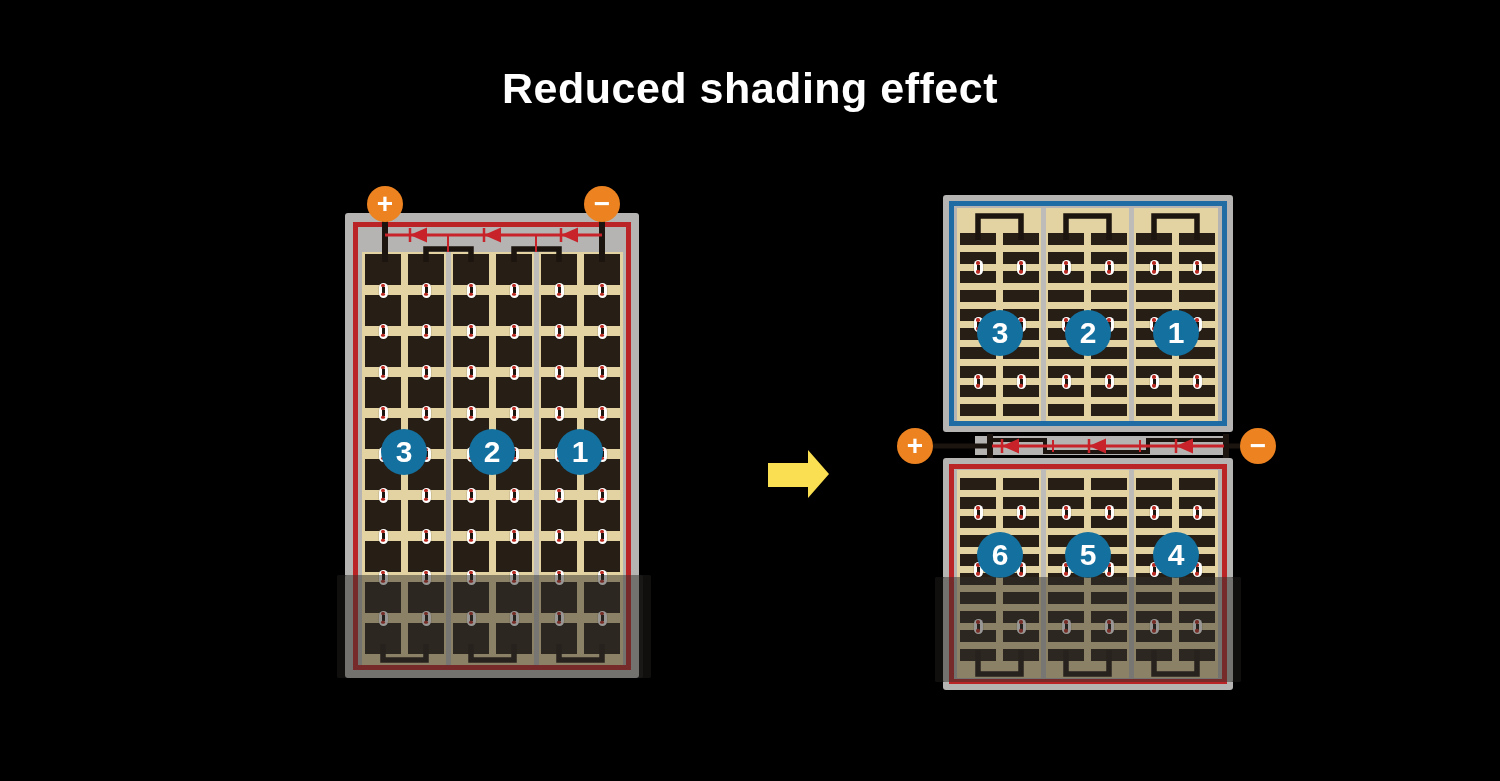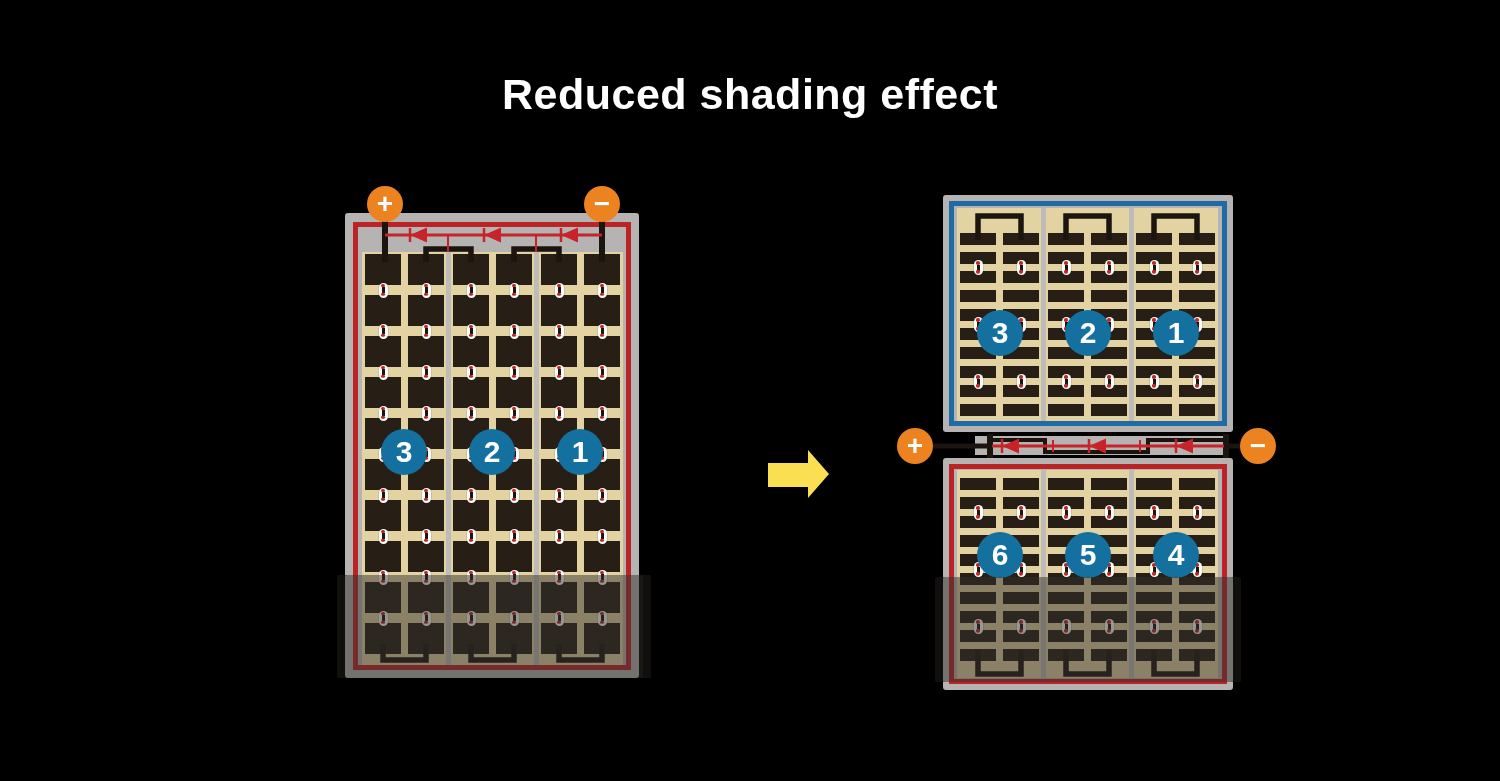--- a/index.html
+++ b/index.html
@@ -1,18 +1,18 @@
 <!DOCTYPE html>
 <html style="--background: #000000; --title-text: #ffffff; --panel-frame-gray: #b5b4b2; --divider-gray: #bdbcb9; --cell-area-tan: #e3d3a2; --cell-dark-brown: #271e15; --module-border-red: #bb2426; --module-border-blue: #1e6ca3; --bus-diode-red: #c8232a; --terminal-orange: #ec8320; --string-badge-blue: #13709f; --arrow-yellow: #fadf52; --wire-black: #1c140e; --pill-dot-red: #bb2a22; --shade-overlay: rgba(50,48,44,0.5);"><head>
 <meta charset="utf-8">
 <style>
   html,body{margin:0;padding:0;background:var(--background,#000);}
   .canvas{position:relative;width:1500px;height:781px;background:var(--background,#000);
           font-family:"Liberation Sans", sans-serif; overflow:hidden;}
-  .title{position:absolute;left:0;right:0;top:62px;margin:8px;text-align:center;
+  .title{position:absolute;left:0;right:0;top:62px;margin:2px;text-align:center;
          color:var(--title-text,#fff);font-size:43px;font-weight:700;letter-spacing:0.5px;}
 
   
   .module{position:absolute;background:var(--panel-frame-gray);border-radius:3px;z-index:1;}
   .module-left{left:345px;top:213px;width:294px;height:465px;}
   .module-right-top{left:943px;top:195px;width:290px;height:237px;}
   .module-right-bottom{left:943px;top:458px;width:290px;height:232px;}
   .frame{position:absolute;pointer-events:none;z-index:3;}
   .frame-red-left{left:8px;top:9px;right:8px;bottom:8px;border:5px solid var(--module-border-red);}
   .frame-blue{left:6px;top:6px;right:6px;bottom:6px;border:5px solid var(--module-border-blue);}

